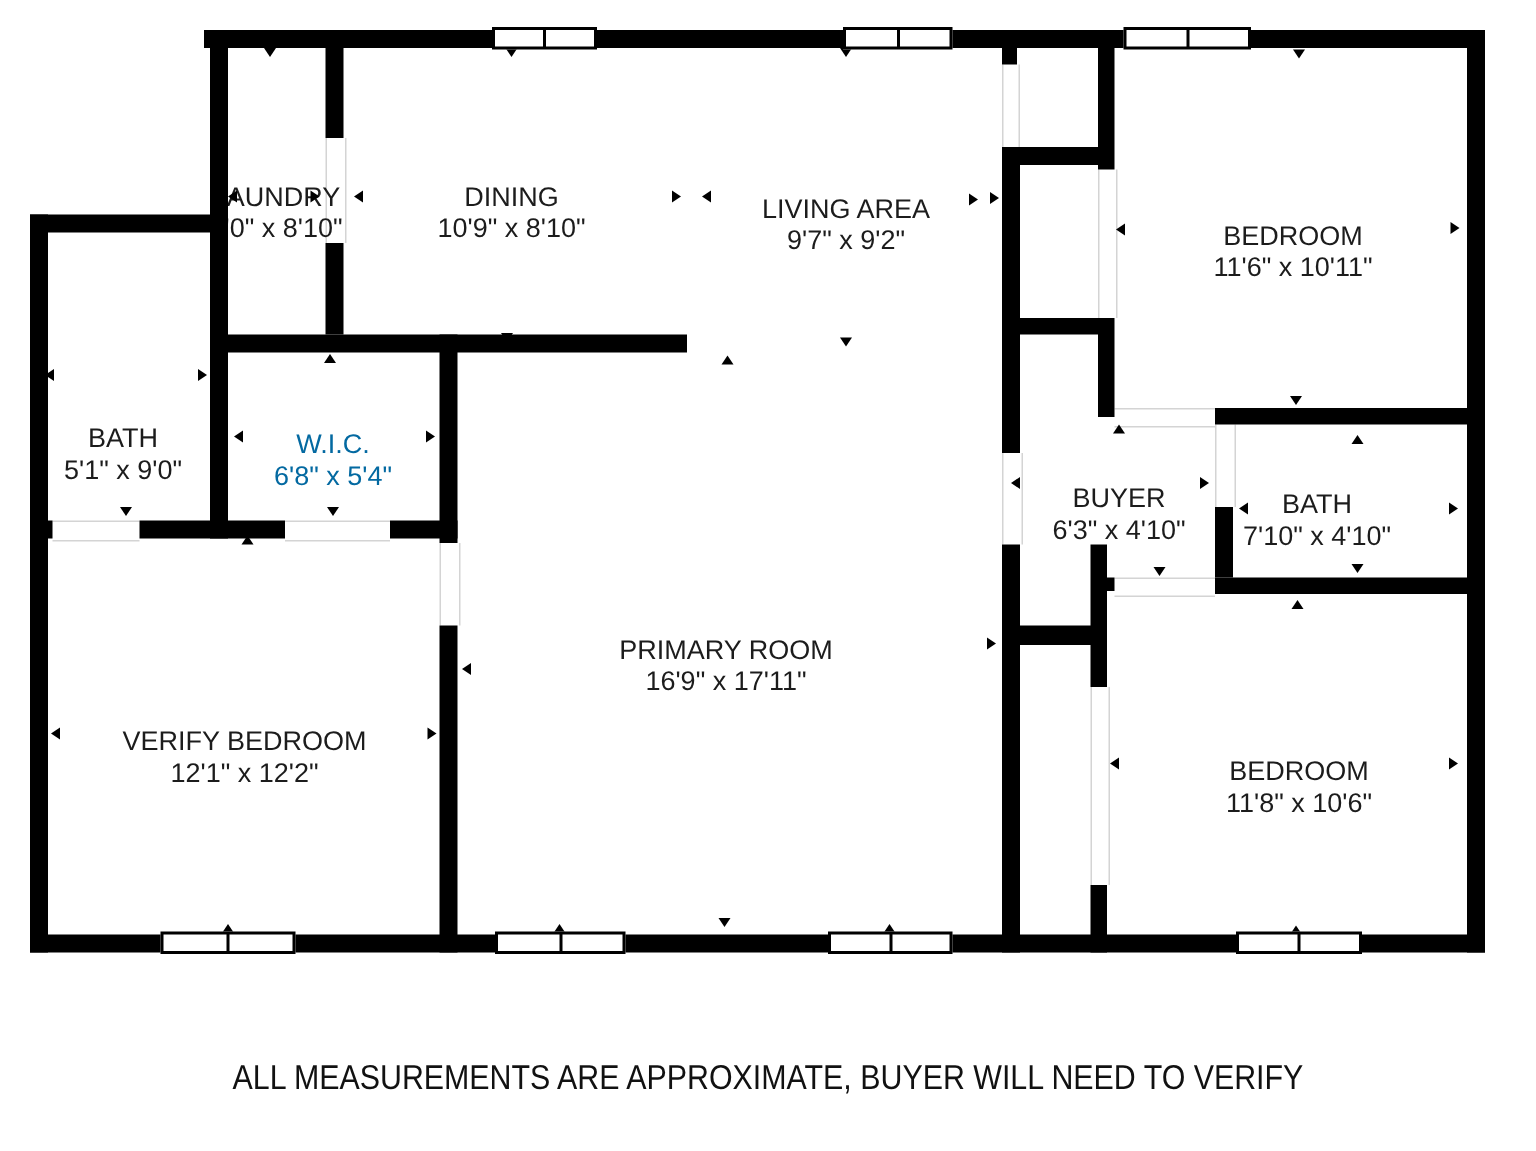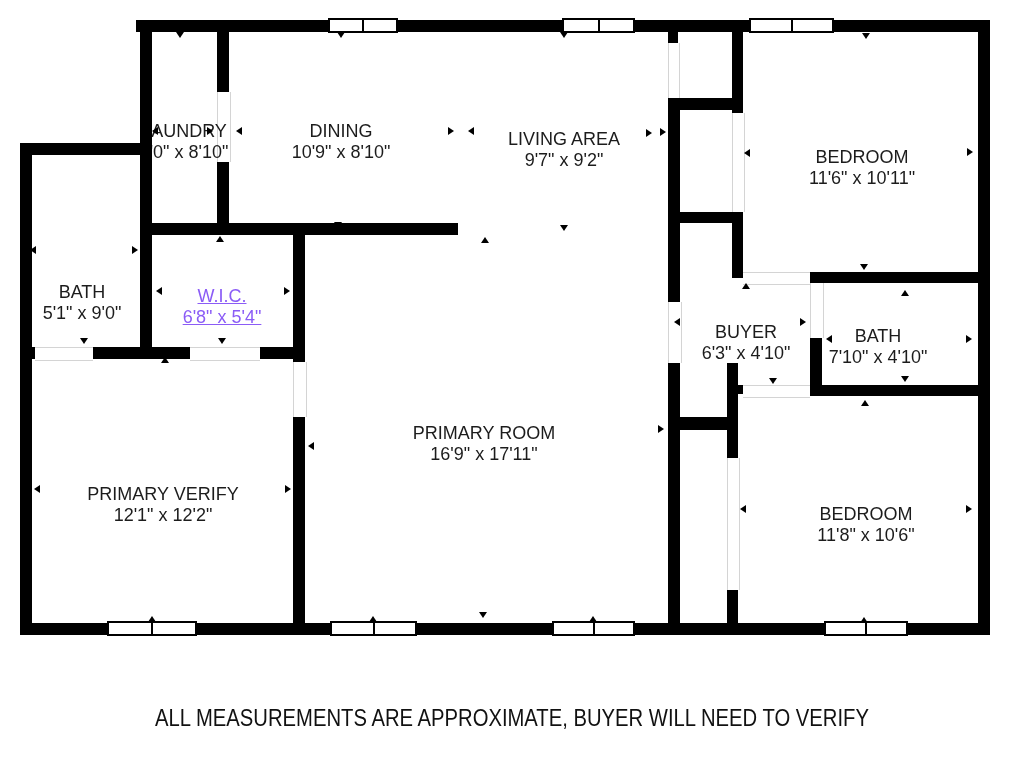--- a/index.html
+++ b/index.html
@@ -161,38 +161,38 @@
         <div class="room-dims">9'7" x 9'2"</div>
       </div>
       <div class="room-label" style="left: 862px; top: 168px; color: rgb(28, 28, 28);">
         <div class="room-name">BEDROOM</div>
         <div class="room-dims">11'6" x 10'11"</div>
       </div>
       <div class="room-label" style="left: 82px; top: 303px; color: rgb(28, 28, 28);">
         <div class="room-name">BATH</div>
         <div class="room-dims">5'1" x 9'0"</div>
       </div>
-      <div class="room-label" style="left: 222px; top: 307px; color: #8b5cf6; text-decoration: underline;">
+      <div class="room-label" style="left: 222px; top: 307px; color: #0369a1;">
         <div class="room-name">W.I.C.</div>
         <div class="room-dims">6'8" x 5'4"</div>
       </div>
       <div class="room-label" style="left: 746px; top: 343px; color: rgb(28, 28, 28);">
         <div class="room-name">BUYER</div>
         <div class="room-dims">6'3" x 4'10"</div>
       </div>
       <div class="room-label" style="left: 878px; top: 347px; color: rgb(28, 28, 28);">
         <div class="room-name">BATH</div>
         <div class="room-dims">7'10" x 4'10"</div>
       </div>
       <div class="room-label" style="left: 484px; top: 444px; color: rgb(28, 28, 28);">
         <div class="room-name">PRIMARY ROOM</div>
         <div class="room-dims">16'9" x 17'11"</div>
       </div>
       <div class="room-label" style="left: 163px; top: 505px; color: rgb(28, 28, 28);">
-        <div class="room-name">PRIMARY VERIFY</div>
+        <div class="room-name">VERIFY BEDROOM</div>
         <div class="room-dims">12'1" x 12'2"</div>
       </div>
       <div class="room-label" style="left: 866px; top: 525px; color: rgb(28, 28, 28);">
         <div class="room-name">BEDROOM</div>
         <div class="room-dims">11'8" x 10'6"</div>
       </div>
     </div>
   <div class="disclaimer">ALL MEASUREMENTS ARE APPROXIMATE, BUYER WILL NEED TO VERIFY</div>
 </div>
 

